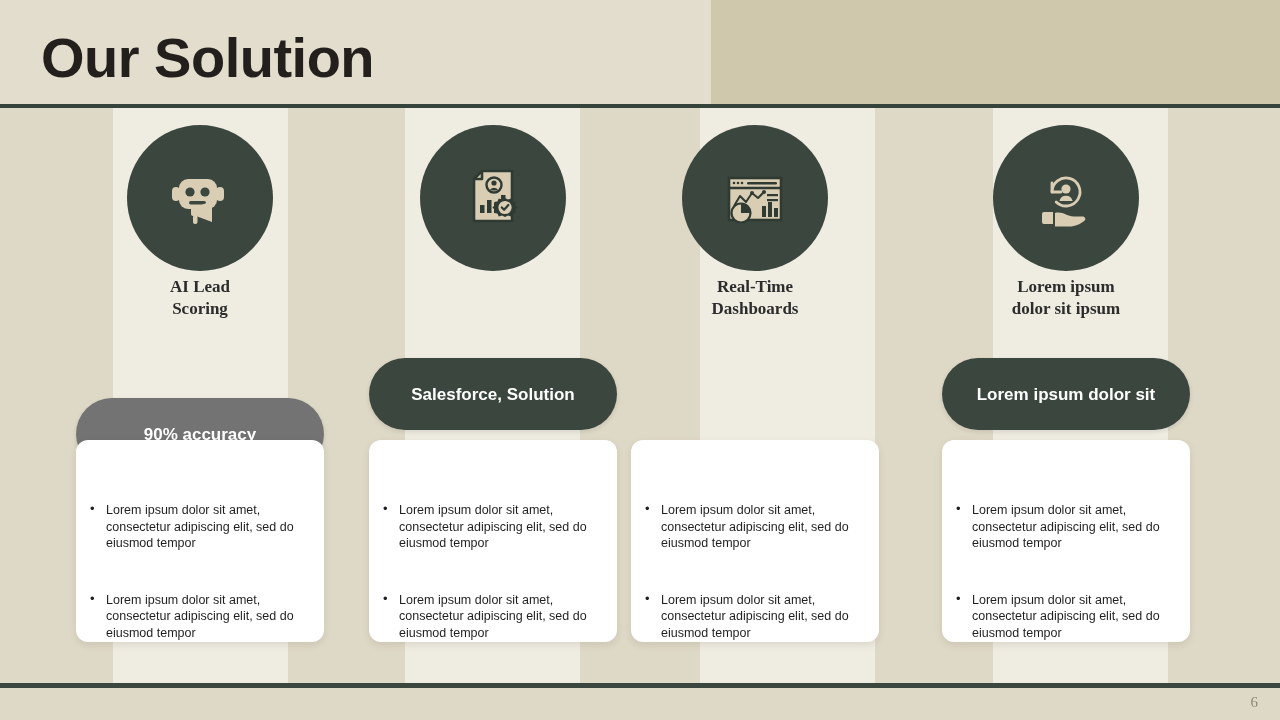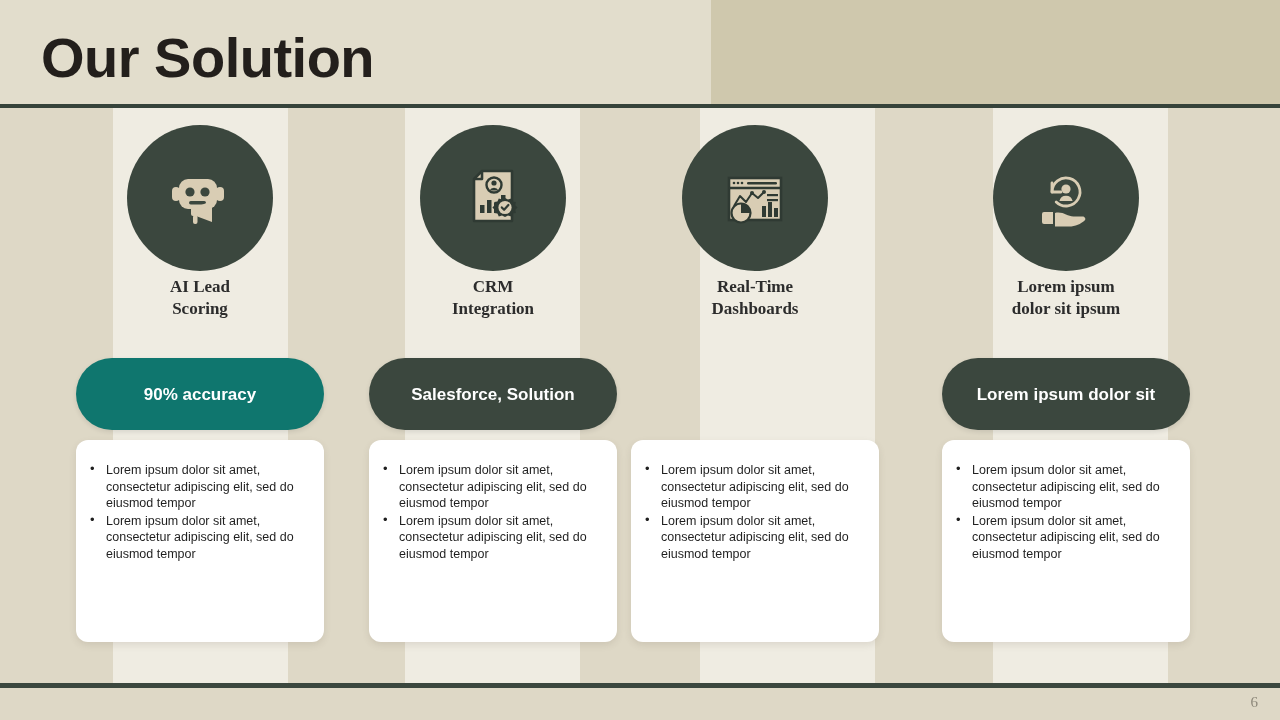--- a/index.html
+++ b/index.html
@@ -106,21 +106,21 @@
     align-items: center;
     justify-content: center;
     text-align: center;
     color: #ffffff;
     font-size: 17px;
     font-weight: 700;
     line-height: 23px;
     padding: 0 18px;
     box-shadow: 0 2px 5px rgba(0,0,0,0.10);
   }
-  .pill.muted { background: #0f766e; }
+  .pill.muted { background: #737373; margin-top: 40px; }
 
   
   .bullet-card {
     position: absolute;
     left: 50%;
     transform: translateX(-50%);
     top: 332px;
     width: 248px;
     height: 202px;
     background: #ffffff;
@@ -131,20 +131,21 @@
   .bullet-card ul {
     list-style: none;
   }
   .bullet-card li {
     position: relative;
     padding-left: 22px;
     font-size: 12.5px;
     line-height: 16.5px;
     color: #1f1f1f;
     margin-bottom: 1px;
+    margin-top: 40px;
   }
   .bullet-card li::before {
     content: "\2022";
     position: absolute;
     left: 6px;
     top: -1px;
     font-size: 13px;
     color: #1f1f1f;
   }
 
@@ -224,24 +225,20 @@
           <rect x="29" y="37" width="4.5" height="13" fill="#2f3a33"></rect>
           <rect x="36" y="40" width="4.5" height="10" fill="#2f3a33"></rect>
           <rect x="43" y="32" width="4.5" height="18" fill="#2f3a33"></rect>
           <g transform="translate(47,46)">
             <path d="M0,-11 L3,-9.6 L6.2,-10.6 L7.6,-7.6 L10.8,-7 L10.3,-3.8 L12.6,-1.5 L10.3,0.8 L10.8,4 L7.6,4.6 L6.2,7.6 L3,6.6 L0,8 L-3,6.6 L-6.2,7.6 L-7.6,4.6 L-10.8,4 L-10.3,0.8 L-12.6,-1.5 L-10.3,-3.8 L-10.8,-7 L-7.6,-7.6 L-6.2,-10.6 L-3,-9.6 Z" fill="#2f3a33"></path>
             <circle cx="0" cy="-1.5" r="6.6" fill="#d9cdb4"></circle>
             <path d="M-3.2,-1.6 L-0.9,0.8 L3.4,-4" fill="none" stroke="#2f3a33" stroke-width="2.2" stroke-linecap="round" stroke-linejoin="round"></path>
           </g>
         </g>
       </svg>
-    </div>
-    <div class="card-heading">
-      <span>CRM</span><br>
-      <span>Integration</span>
     </div>
     <div class="pill">Salesforce, Solution</div>
     <div class="bullet-card">
       <ul>
         <li>Lorem ipsum dolor sit amet, consectetur adipiscing elit, sed do eiusmod tempor</li>
         <li>Lorem ipsum dolor sit amet, consectetur adipiscing elit, sed do eiusmod tempor</li>
       </ul>
     </div>
   </div>
 

